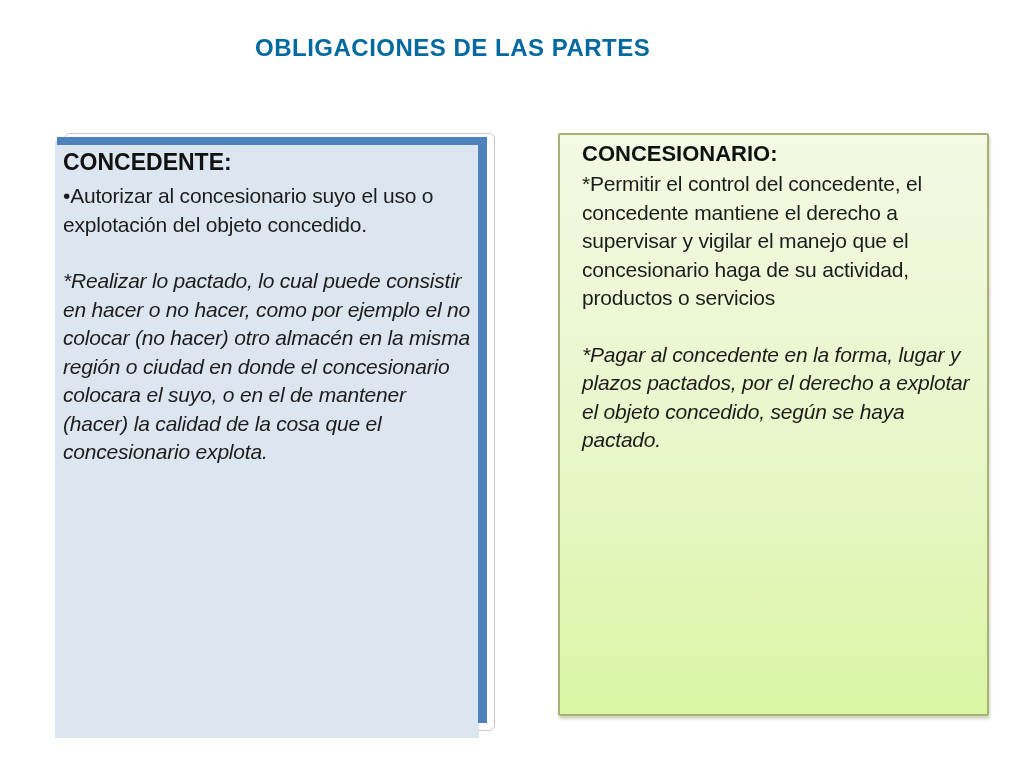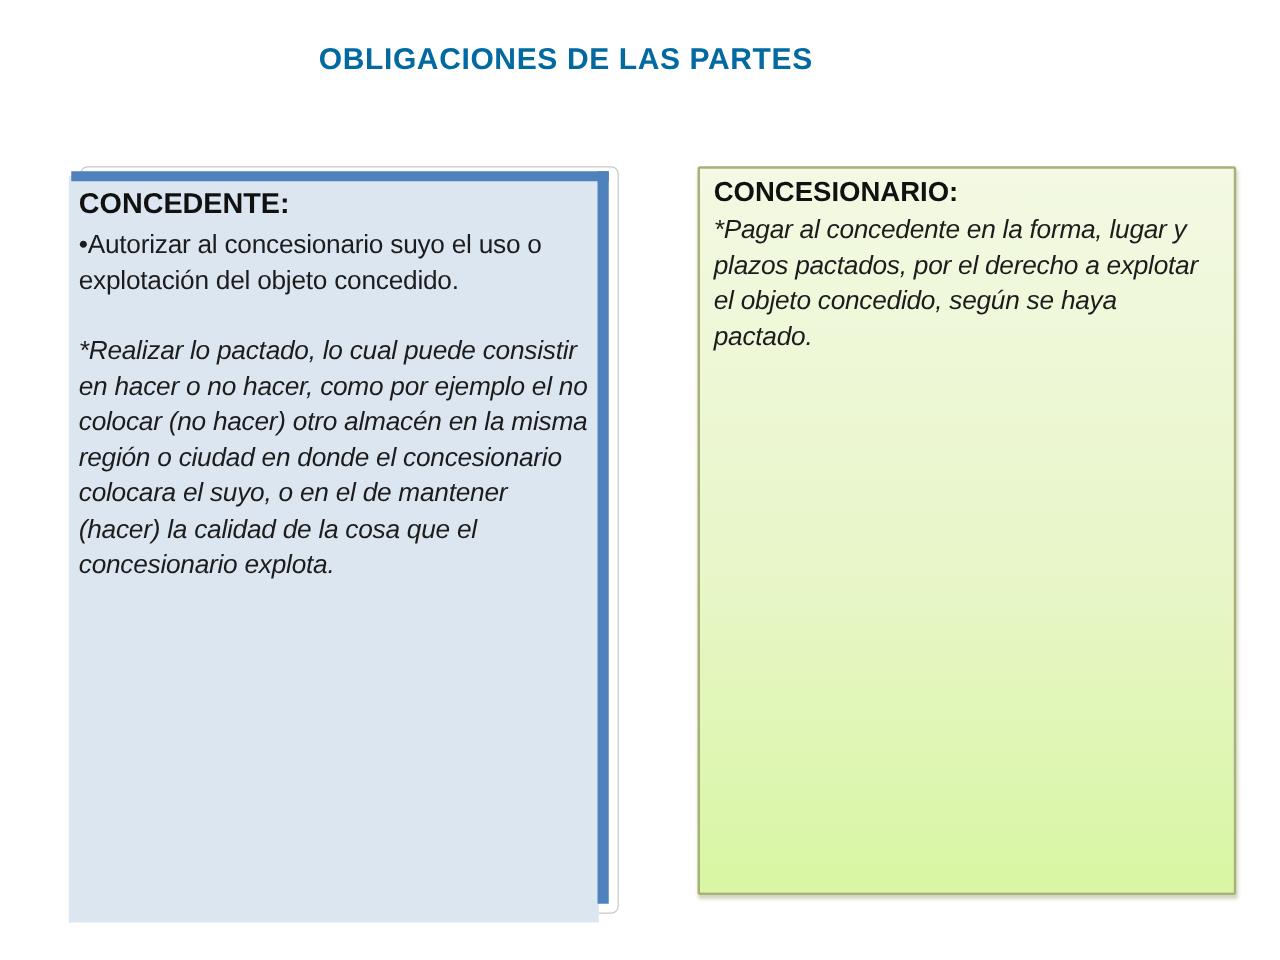--- a/index.html
+++ b/index.html
@@ -64,21 +64,21 @@
     position:absolute;
     left:558px;top:133px;
     width:431px;height:583px;
     background:linear-gradient(to bottom, #f3f9e3 0%, #e8f6c9 55%, #d8f6a3 100%);
     border:2px solid #a9b077;
     border-radius:2px;
     box-shadow:1px 3px 3px rgba(150,165,110,0.45);
     box-sizing:border-box;
   }
   .concesionario .content{
-    padding:6px 10px 0 11px;
+    padding:6px 10px 0 22px;
   }
 
   
   .box-heading{
     font-weight:bold;
     color:#111111;
     margin:0 0 3px 0;
   }
   .concedente .box-heading{ font-size:23px; margin-bottom:6px; }
   .concesionario .box-heading{ font-size:22px; }
@@ -104,15 +104,16 @@
   <div class="content">
     <div class="box-heading">CONCEDENTE:</div>
     <p class="box-paragraph">•Autorizar al concesionario suyo el uso o explotación del objeto concedido.</p>
     <p class="box-paragraph">*Realizar lo pactado, lo cual puede consistir en hacer o no hacer, como por ejemplo el no colocar (no hacer) otro almacén en la misma región o ciudad en donde el concesionario colocara el suyo, o en el de mantener (hacer) la calidad de la cosa que el concesionario explota.</p>
   </div>
 </div>
 
 <div class="concesionario">
   <div class="content">
     <div class="box-heading">CONCESIONARIO:</div>
+    <p class="box-paragraph">*Permitir el control del concedente, el concedente mantiene el derecho a supervisar y vigilar el manejo que el concesionario haga de su actividad, productos o servicios</p>
     <p class="box-paragraph">*Pagar al concedente en la forma, lugar y plazos pactados, por el derecho a explotar el objeto concedido, según se haya pactado.</p>
   </div>
 </div>
 
 </body></html>

